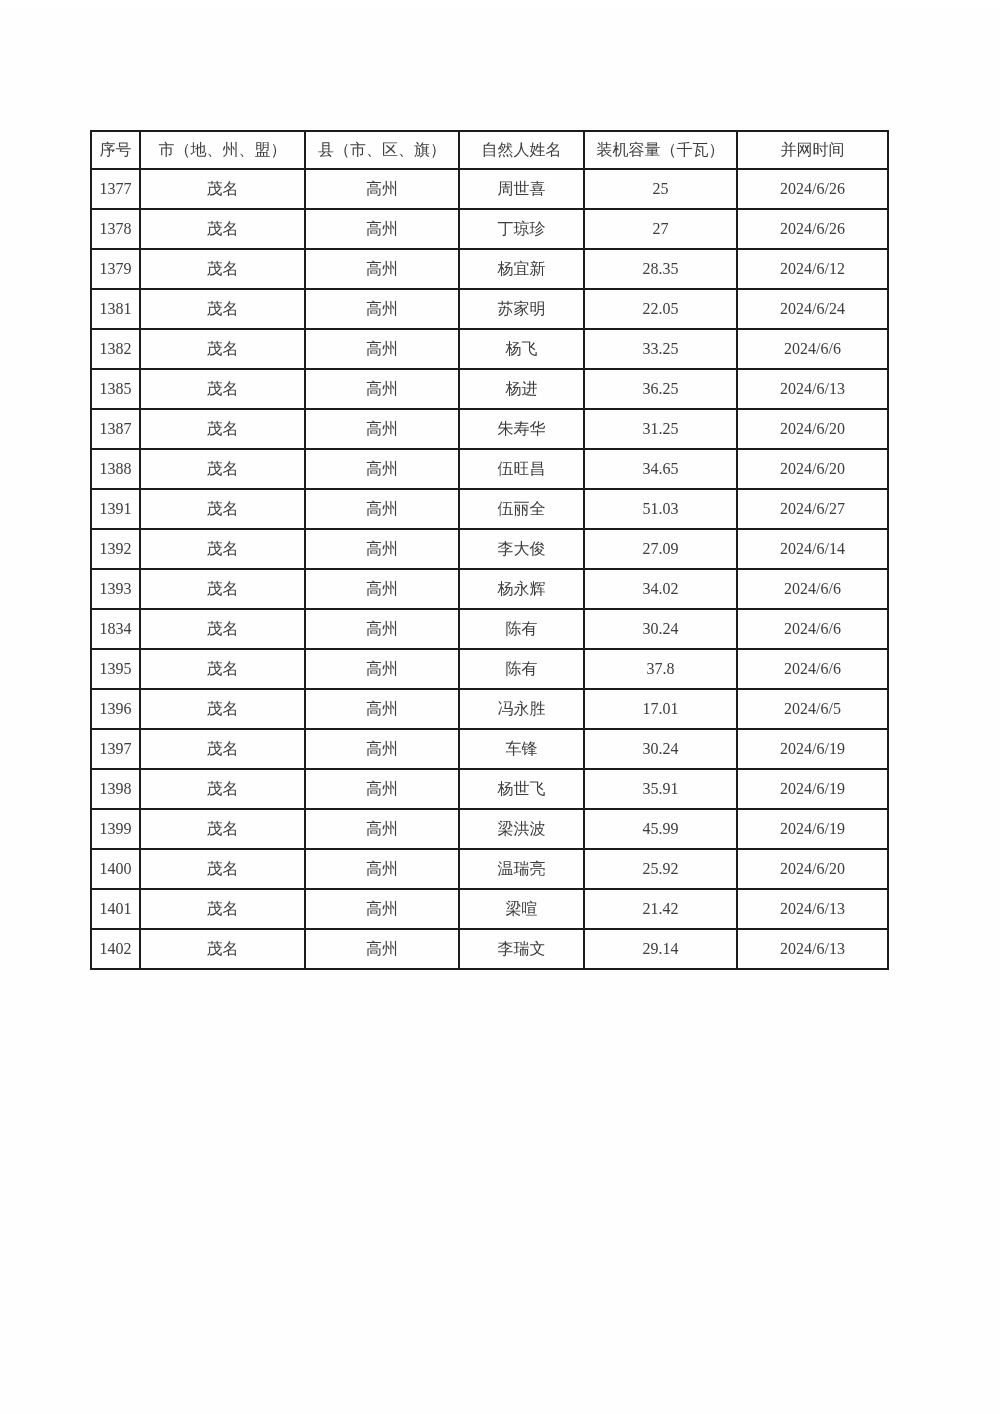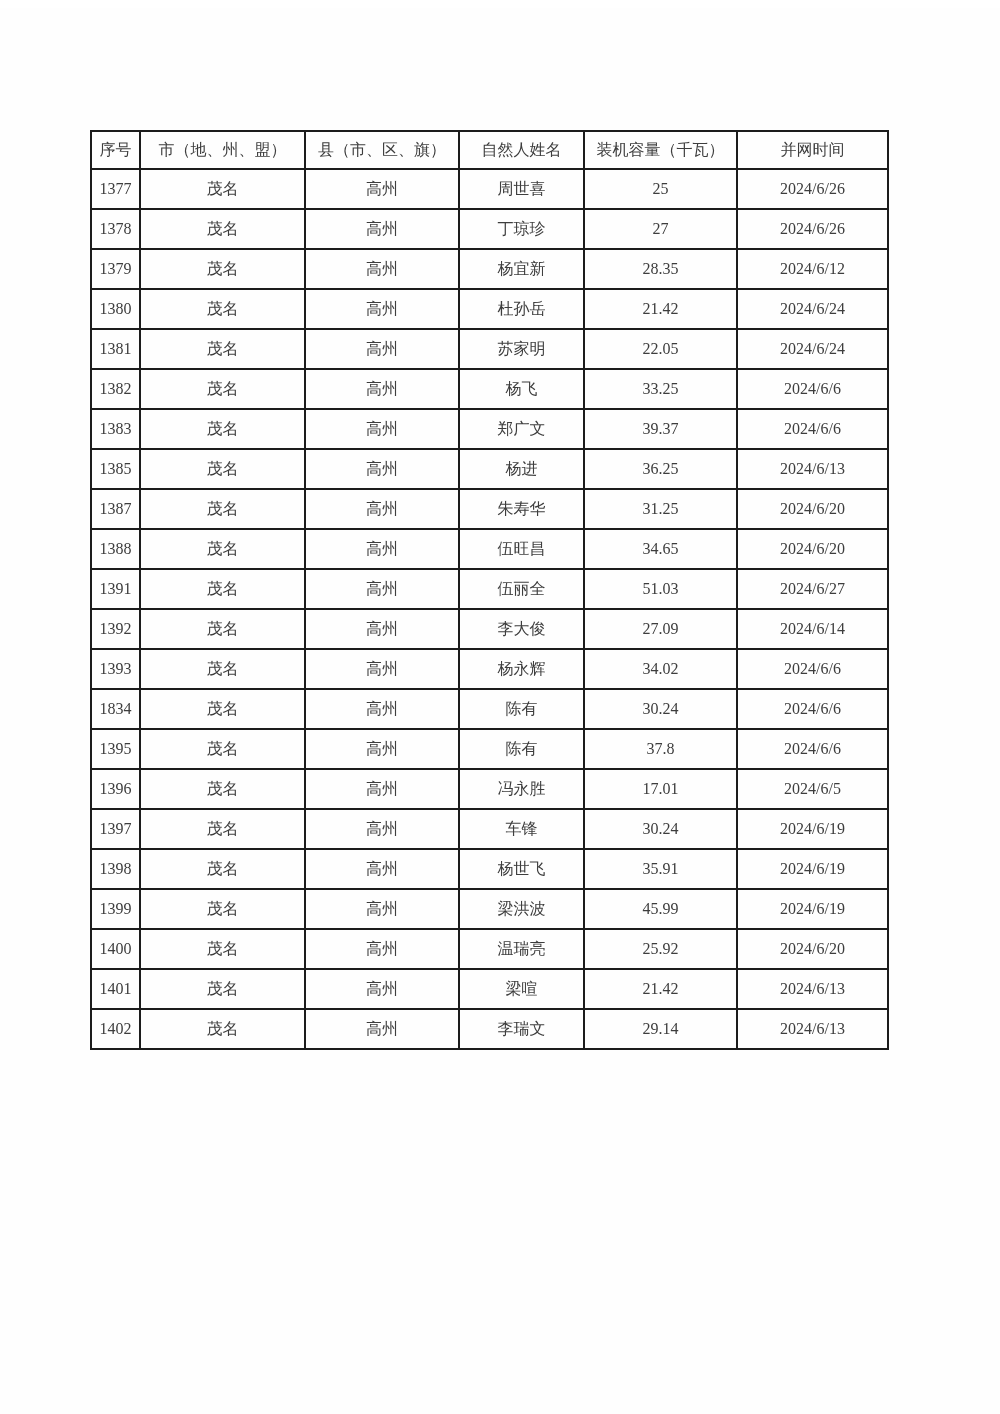--- a/index.html
+++ b/index.html
@@ -91,49 +91,33 @@
         </tr>
         <tr>
           <td>1379</td>
           <td>茂名</td>
           <td>高州</td>
           <td>杨宜新</td>
           <td>28.35</td>
           <td>2024/6/12</td>
         </tr>
         <tr>
-          <td>1380</td>
-          <td>茂名</td>
-          <td>高州</td>
-          <td>杜孙岳</td>
-          <td>21.42</td>
-          <td>2024/6/24</td>
-        </tr>
-        <tr>
           <td>1381</td>
           <td>茂名</td>
           <td>高州</td>
           <td>苏家明</td>
           <td>22.05</td>
           <td>2024/6/24</td>
         </tr>
         <tr>
           <td>1382</td>
           <td>茂名</td>
           <td>高州</td>
           <td>杨飞</td>
           <td>33.25</td>
-          <td>2024/6/6</td>
-        </tr>
-        <tr>
-          <td>1383</td>
-          <td>茂名</td>
-          <td>高州</td>
-          <td>郑广文</td>
-          <td>39.37</td>
           <td>2024/6/6</td>
         </tr>
         <tr>
           <td>1385</td>
           <td>茂名</td>
           <td>高州</td>
           <td>杨进</td>
           <td>36.25</td>
           <td>2024/6/13</td>
         </tr>

